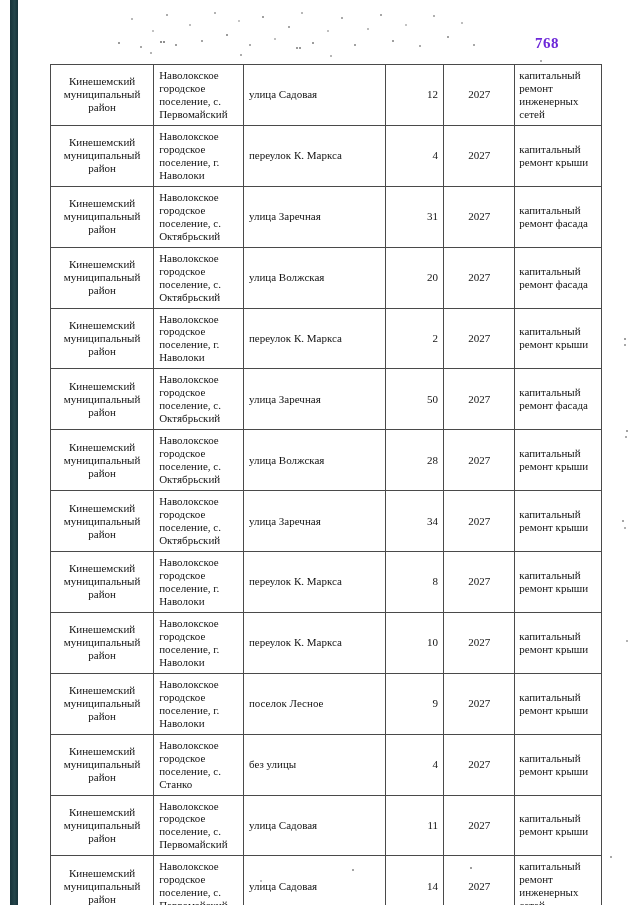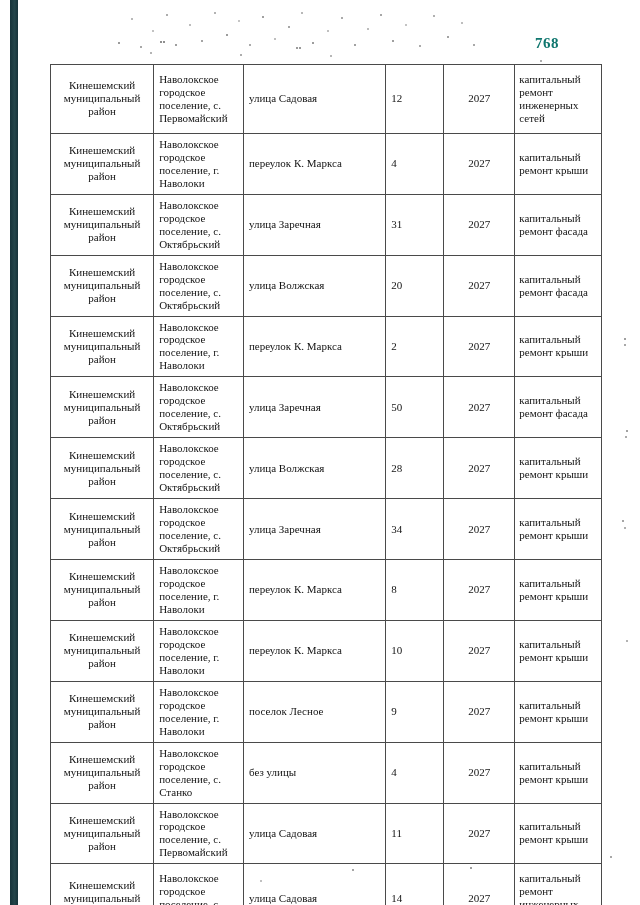--- a/index.html
+++ b/index.html
@@ -11,41 +11,41 @@
     font-family:"Liberation Serif", serif;
     color:#161616;
     overflow:hidden;
   }
   .scan-edge {
     position:absolute; left:10px; top:0; width:8px; height:905px;
     background:linear-gradient(to right,#17333a,#24454a 55%,#17333a);
   }
   .page-number {
     position:absolute; top:35px; left:535px;
-    font-weight:bold; font-size:15px; letter-spacing:.5px; color:#0f766e;
+    font-weight:bold; font-size:15px; letter-spacing:.5px; color:#6d28d9;
   }
   .doc-table {
     position:absolute; left:50px; top:64px;
     border-collapse:collapse; table-layout:fixed;
     width:552px;
     font-size:11px; line-height:1.18; color:#141414;
   }
   .doc-table td {
     border:1px solid #4a4a4a;
     padding:4px 5px;
     vertical-align:middle;
     word-wrap:break-word;
   }
   .doc-table tr { height:48px; }
   td.c-district { width:100px; text-align:center; }
   td.c-settlement { width:87px; text-align:left; }
   td.c-street { width:138px; text-align:left; }
-  td.c-house { width:56px; text-align:left; }
+  td.c-house { width:56px; text-align:right; }
   td.c-year { width:69px; text-align:center; }
-  td.c-work { width:84px; text-align:left; padding:8px 4px; }
+  td.c-work { width:84px; text-align:left; padding:0 4px; }
   .noise {
     position:absolute; left:0; top:0; width:2px; height:2px;
     background:transparent;
     box-shadow:
       118px 42px 0 #9b9b9b, 131px 18px 0 #b9b9b9, 140px 46px 0 #a8a8a8,
       152px 30px 0 #c2c2c2, 166px 14px 0 #adadad, 175px 44px 0 #9e9e9e,
       189px 24px 0 #bdbdbd, 201px 40px 0 #a5a5a5, 214px 12px 0 #b3b3b3,
       226px 34px 0 #9c9c9c, 238px 20px 0 #c5c5c5, 249px 44px 0 #ababab,
       262px 16px 0 #a0a0a0, 274px 38px 0 #bfbfbf, 288px 26px 0 #a6a6a6,
       301px 12px 0 #b8b8b8, 312px 42px 0 #9d9d9d, 327px 30px 0 #c0c0c0,

